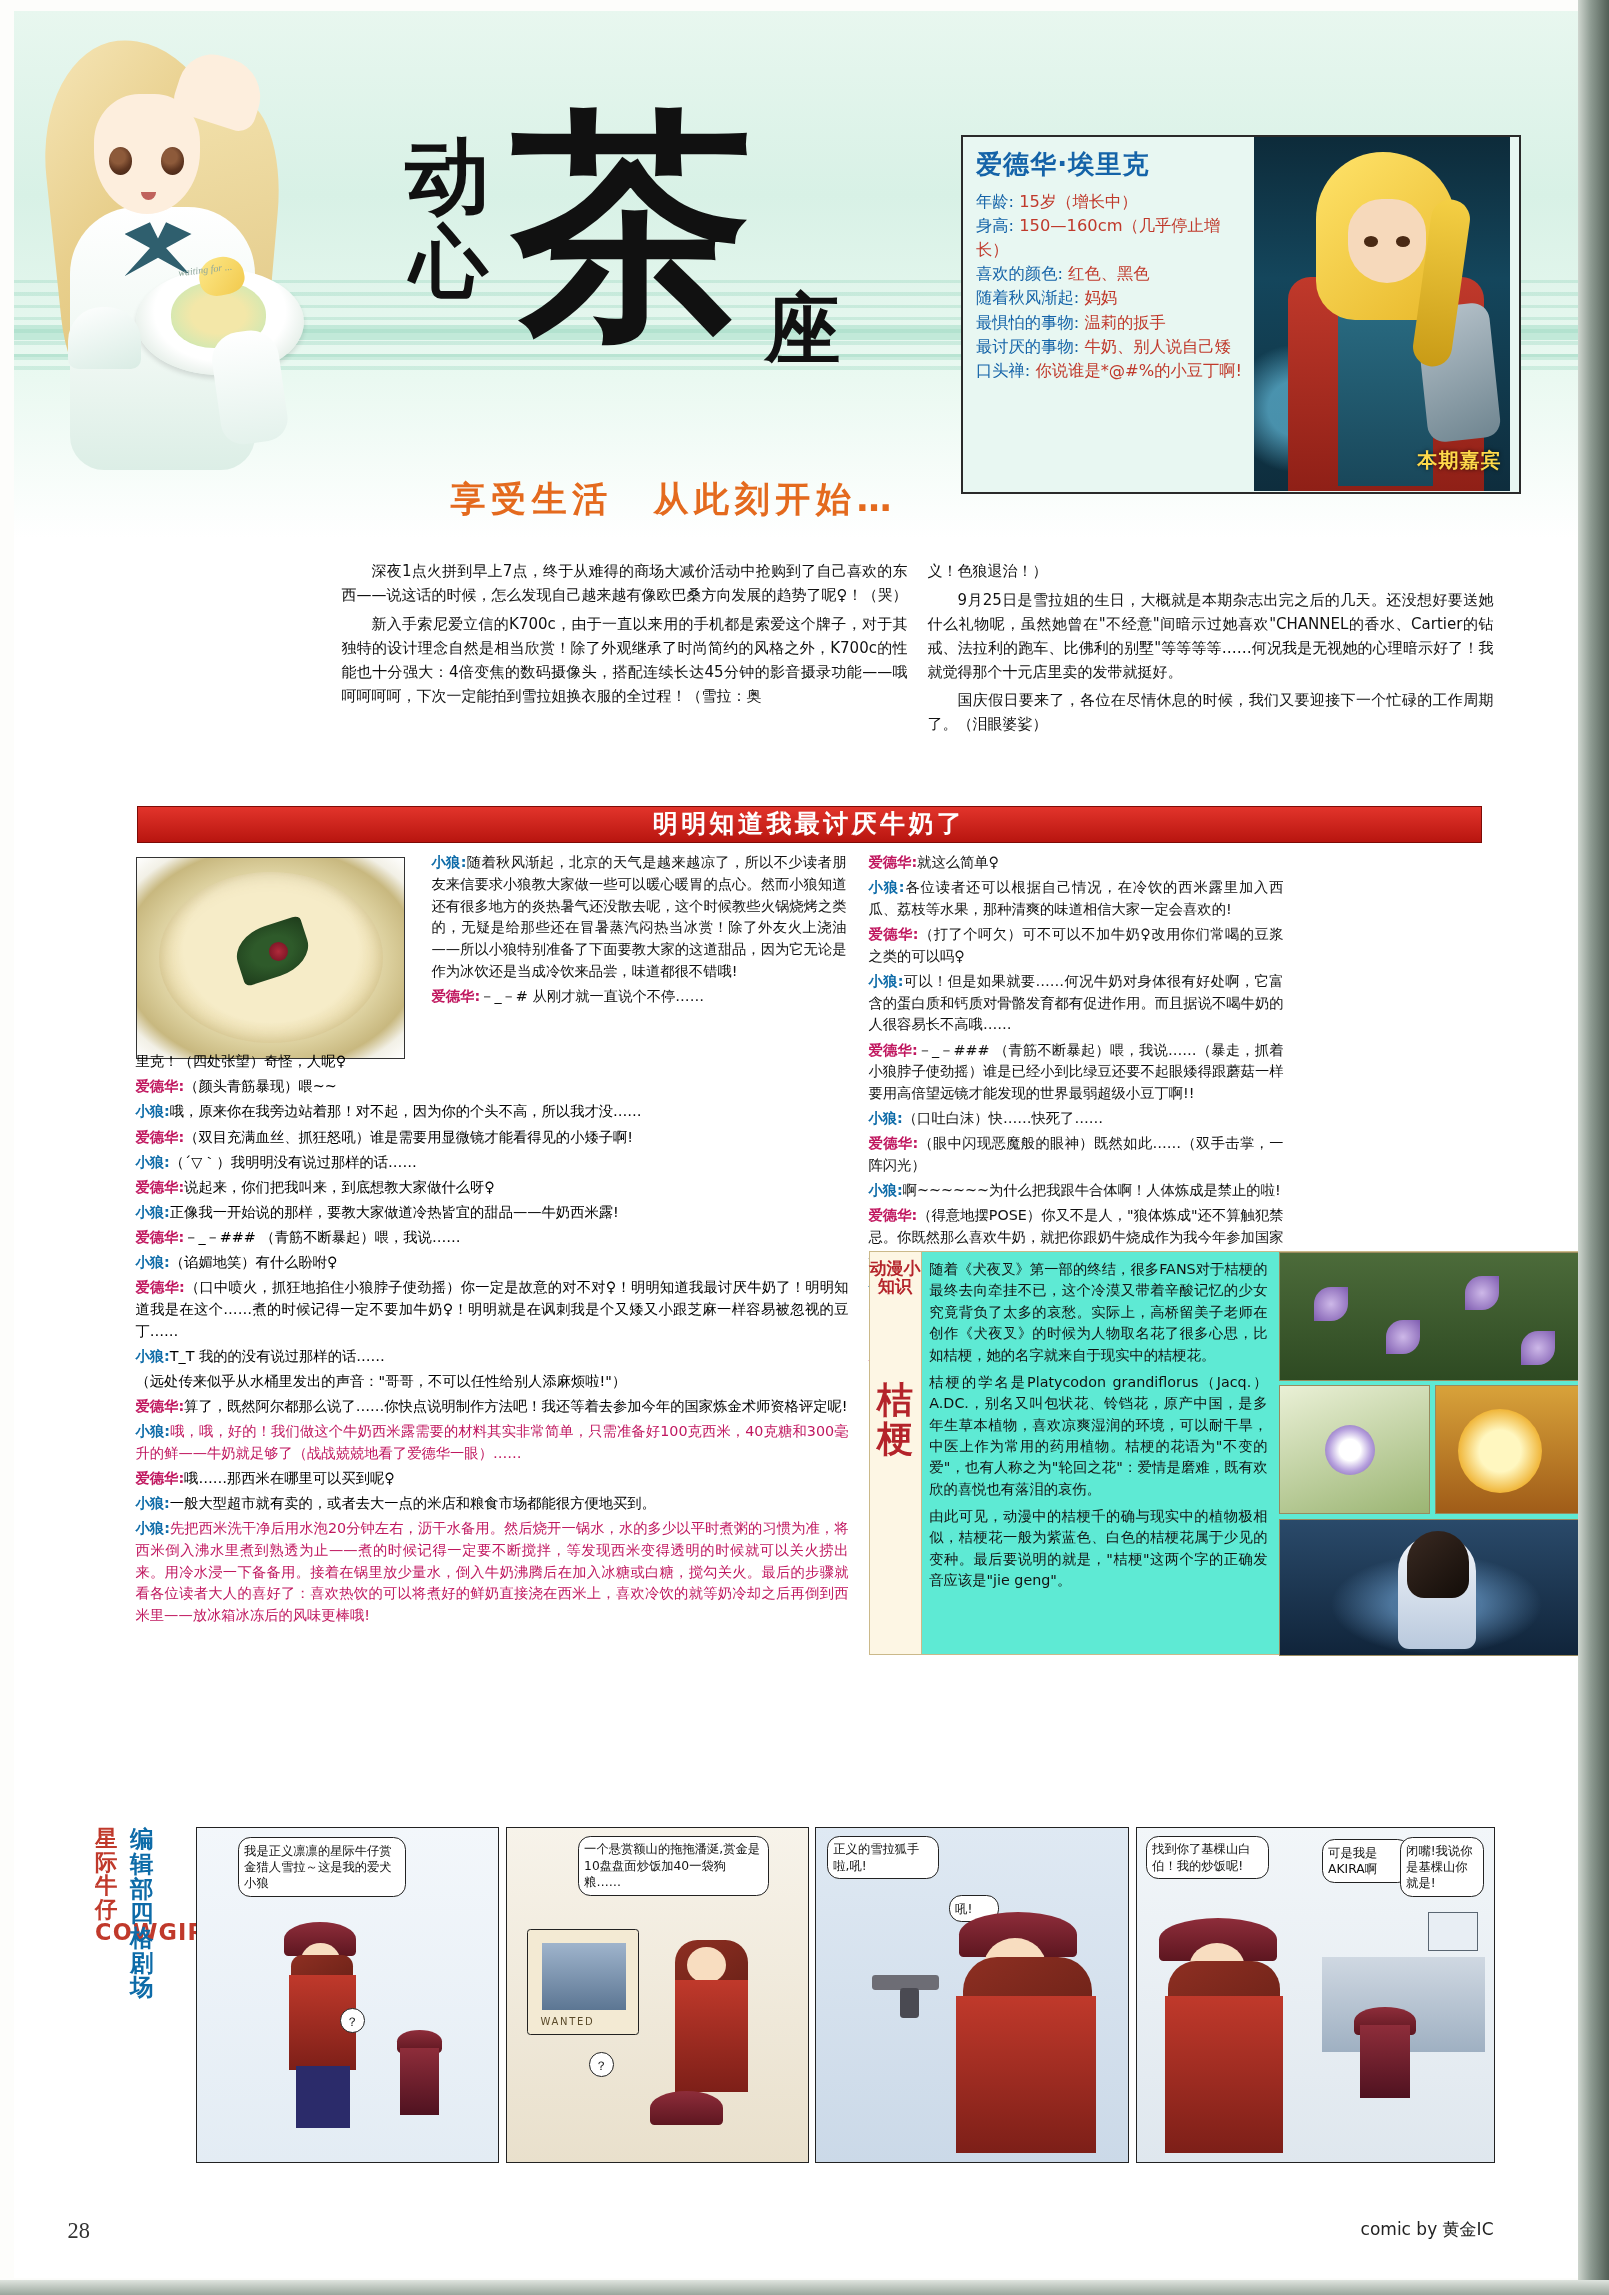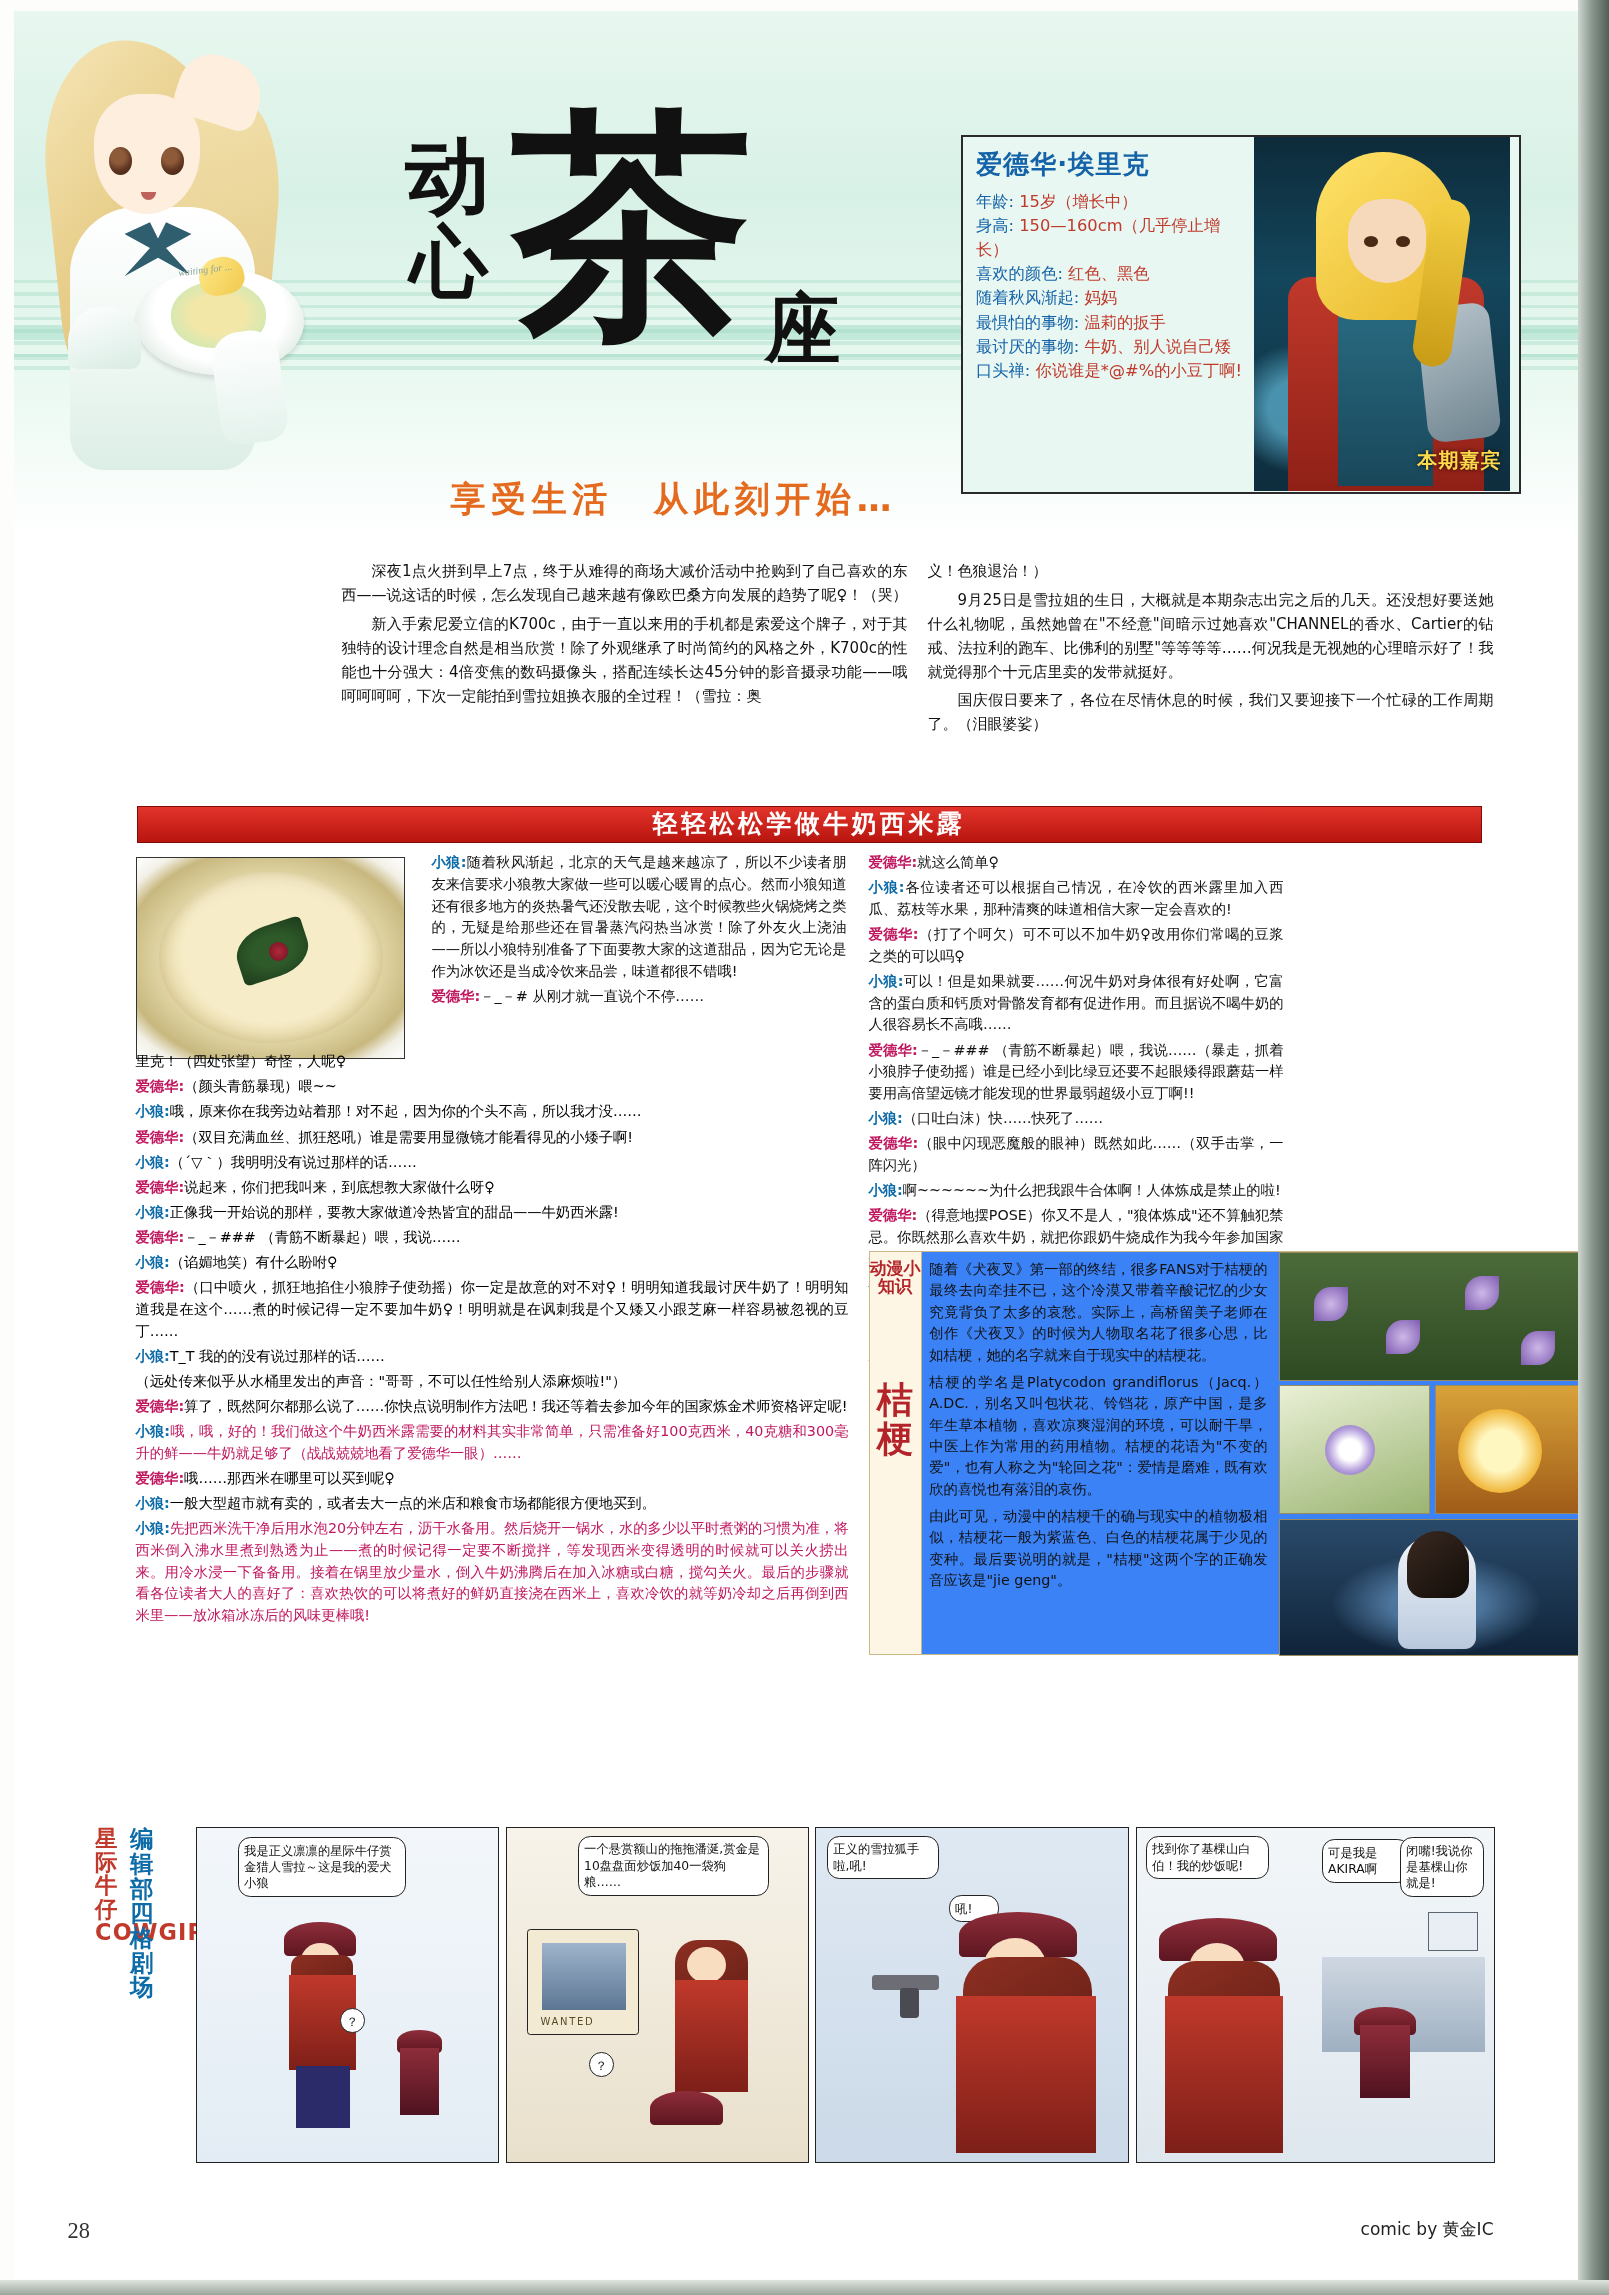--- a/index.html
+++ b/index.html
@@ -290,21 +290,21 @@
   .speak-s { color: #0d6ba8; font-weight: 700; }
   .hl-red { color:#c0175f; }
 
   
   .lower-left { position: absolute; left: 18px; top: 392px; width: 713px; font-size: 14.3px; line-height: 1.52; text-align: justify; }
   .lower-left p { margin: 0 0 3.4px 0; }
 
   
   .know-box {
     position: absolute; left: 751px; top: 392px; width: 725px; height: 404px;
-    background: #3b82f6; border: 1.1px solid #cbb98a;
+    background: #5eead4; border: 1.1px solid #cbb98a;
     display: flex;
   }
   .know-tab {
     width: 52px; background: #fdf6e4; border-right: 1.1px solid #cbb98a;
     display: flex; flex-direction: column; align-items: center; padding-top: 7.8px;
   }
   .know-tab .small {
     font-size: 17px; color: #b4232a; font-weight: 700; line-height: 1.05; text-align:center;
   }
   .know-tab .big {
@@ -471,21 +471,21 @@
         <p>新入手索尼爱立信的K700c，由于一直以来用的手机都是索爱这个牌子，对于其独特的设计理念自然是相当欣赏！除了外观继承了时尚简约的风格之外，K700c的性能也十分强大：4倍变焦的数码摄像头，搭配连续长达45分钟的影音摄录功能——哦呵呵呵呵，下次一定能拍到雪拉姐换衣服的全过程！（雪拉：奥</p>
       </div>
       <div class="intro-col c2">
         <p style="text-indent:0">义！色狼退治！）</p>
         <p>9月25日是雪拉姐的生日，大概就是本期杂志出完之后的几天。还没想好要送她什么礼物呢，虽然她曾在"不经意"间暗示过她喜欢"CHANNEL的香水、Cartier的钻戒、法拉利的跑车、比佛利的别墅"等等等等……何况我是无视她的心理暗示好了！我就觉得那个十元店里卖的发带就挺好。</p>
         <p>国庆假日要来了，各位在尽情休息的时候，我们又要迎接下一个忙碌的工作周期了。（泪眼婆娑）</p>
       </div>
     </div>
 
     <div class="sec-head">
-      <span>轻轻松松学做牛奶西米露</span>
+      <span>明明知道我最讨厌牛奶了</span>
     </div>
 
     <div class="body-wrap">
 
       <div class="dish-photo">
         <div class="bowl"></div>
         <div class="leaf"></div>
         <div class="berry"></div>
       </div>
 

